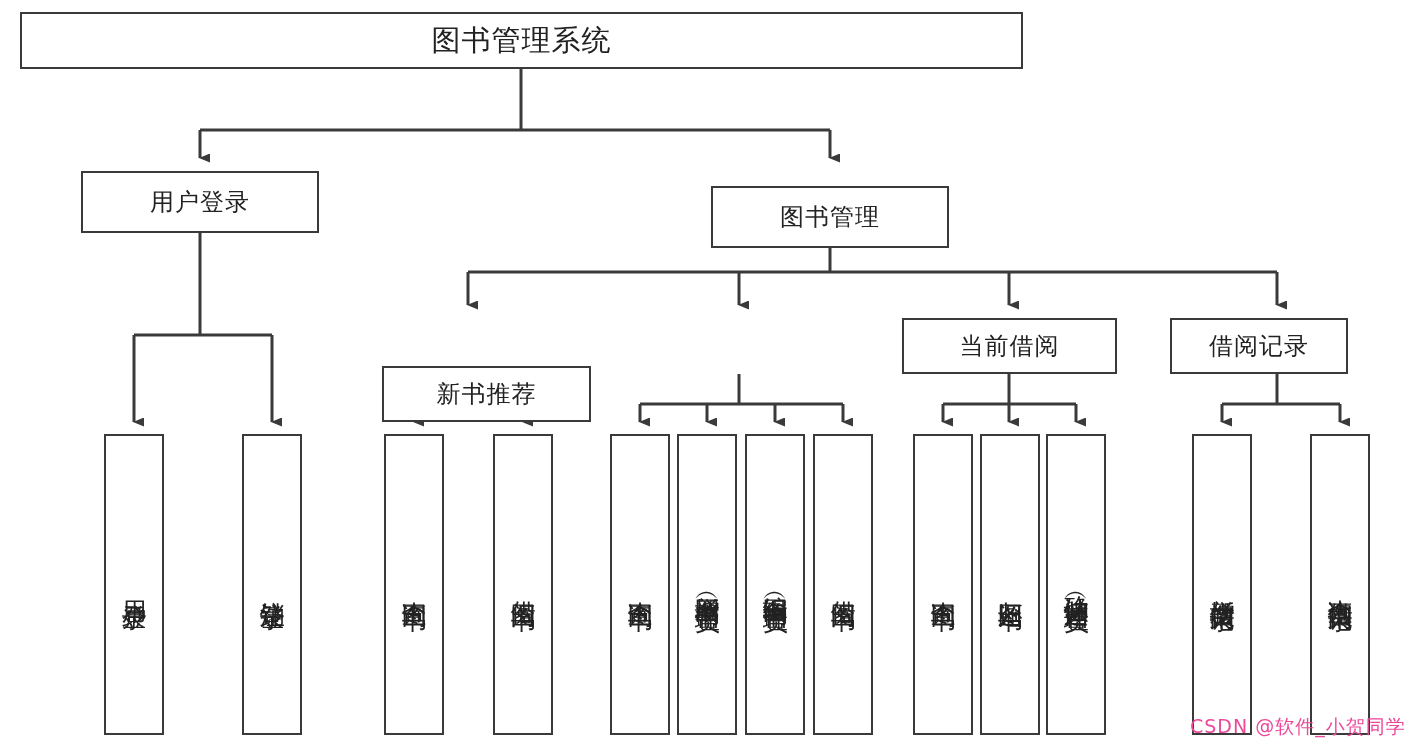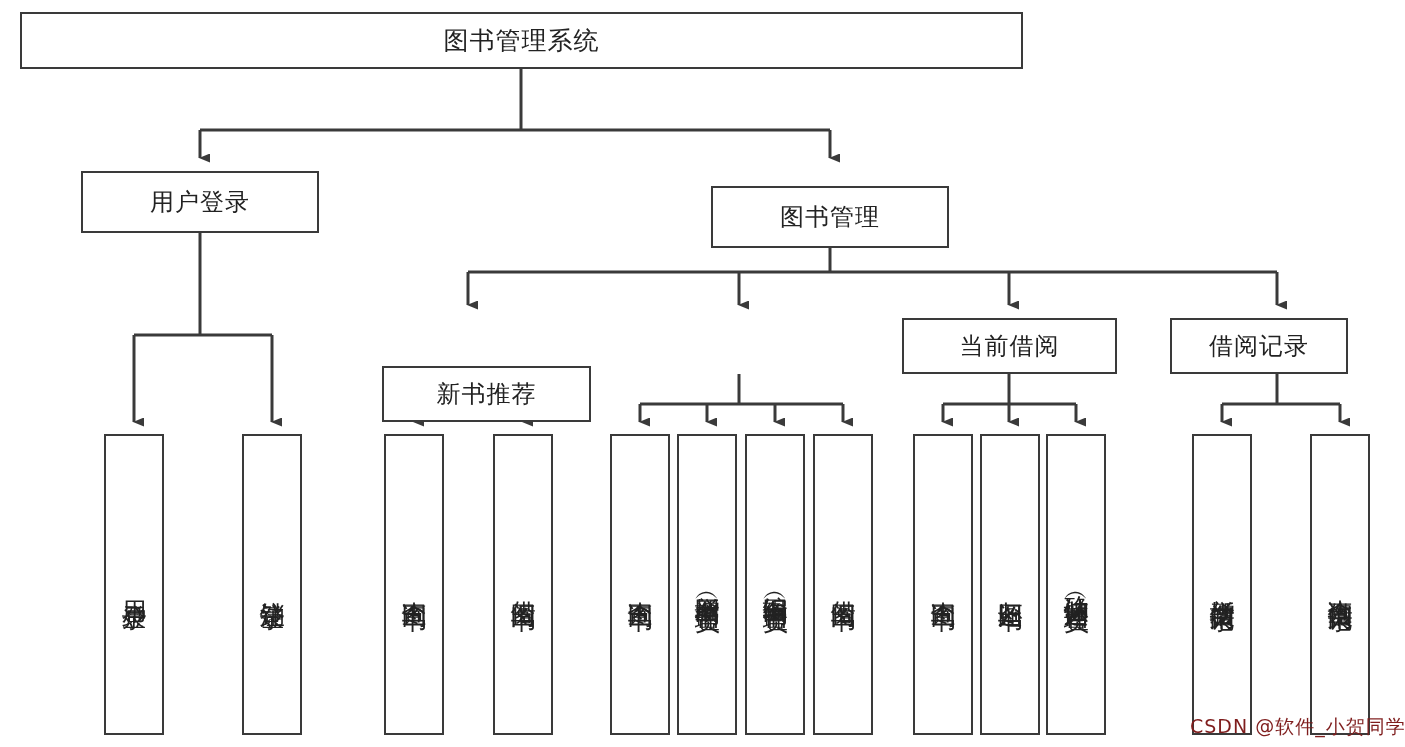--- a/index.html
+++ b/index.html
@@ -35,21 +35,21 @@
     justify-content: center;
     color: #222222;
   }
   .node.horizontal .label {
     font-size: 24px;
     line-height: 1.1;
     letter-spacing: 1px;
     white-space: nowrap;
   }
   .node.root .label {
-    font-size: 25px;
+    font-size: 29px;
   }
   .node.vertical {
     align-items: center;
     justify-content: center;
   }
   .node.vertical .label {
     writing-mode: vertical-rl;
     text-orientation: upright;
     font-size: 25px;
     line-height: 1.18;
@@ -57,21 +57,21 @@
     white-space: normal;
     max-height: 258px;
     text-align: center;
   }
   .node.vertical.tall .label {
     max-height: 278px;
   }
   .watermark {
     position: absolute;
     font-size: 19px;
-    color: #7f1d1d;
+    color: #ec4899;
     letter-spacing: 1px;
     white-space: nowrap;
     user-select: none;
   }
 </style>
 </head>
 <body>
 
 <div id="canvas">
 

